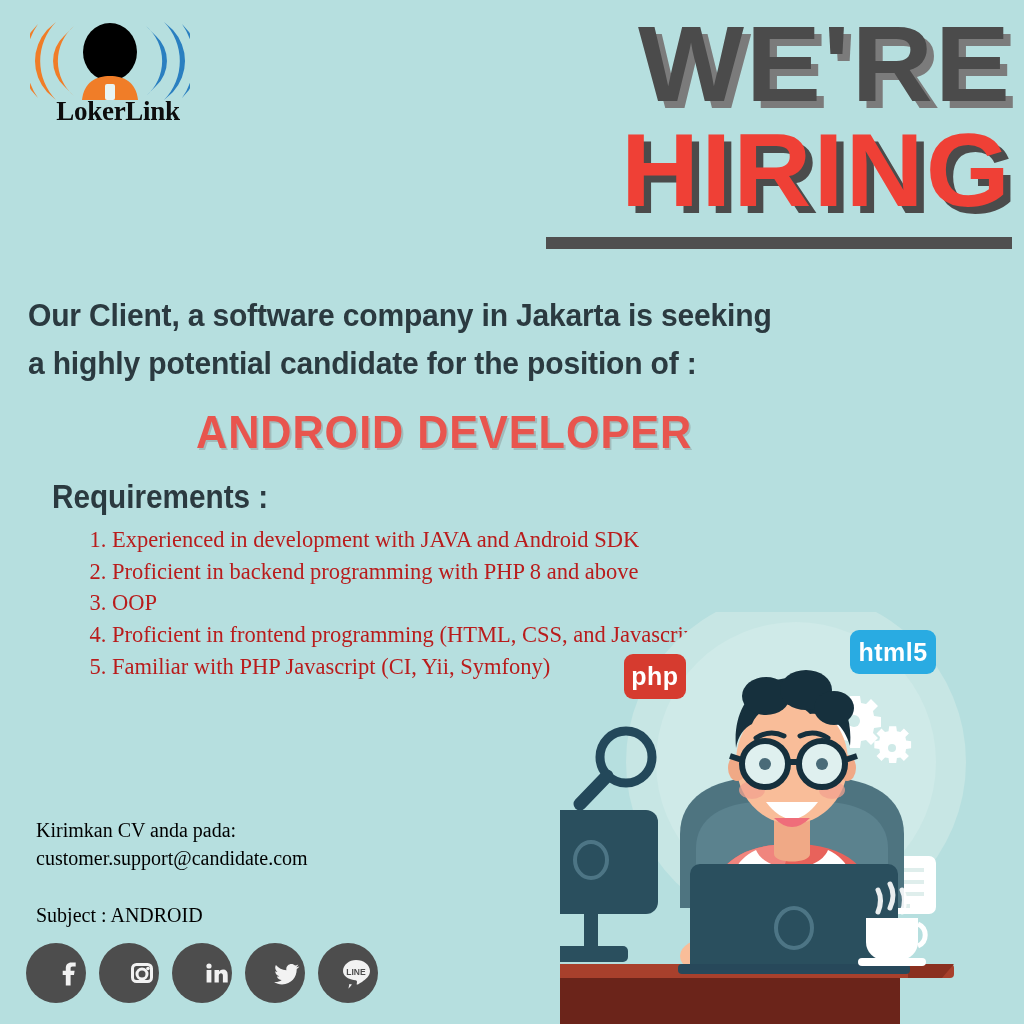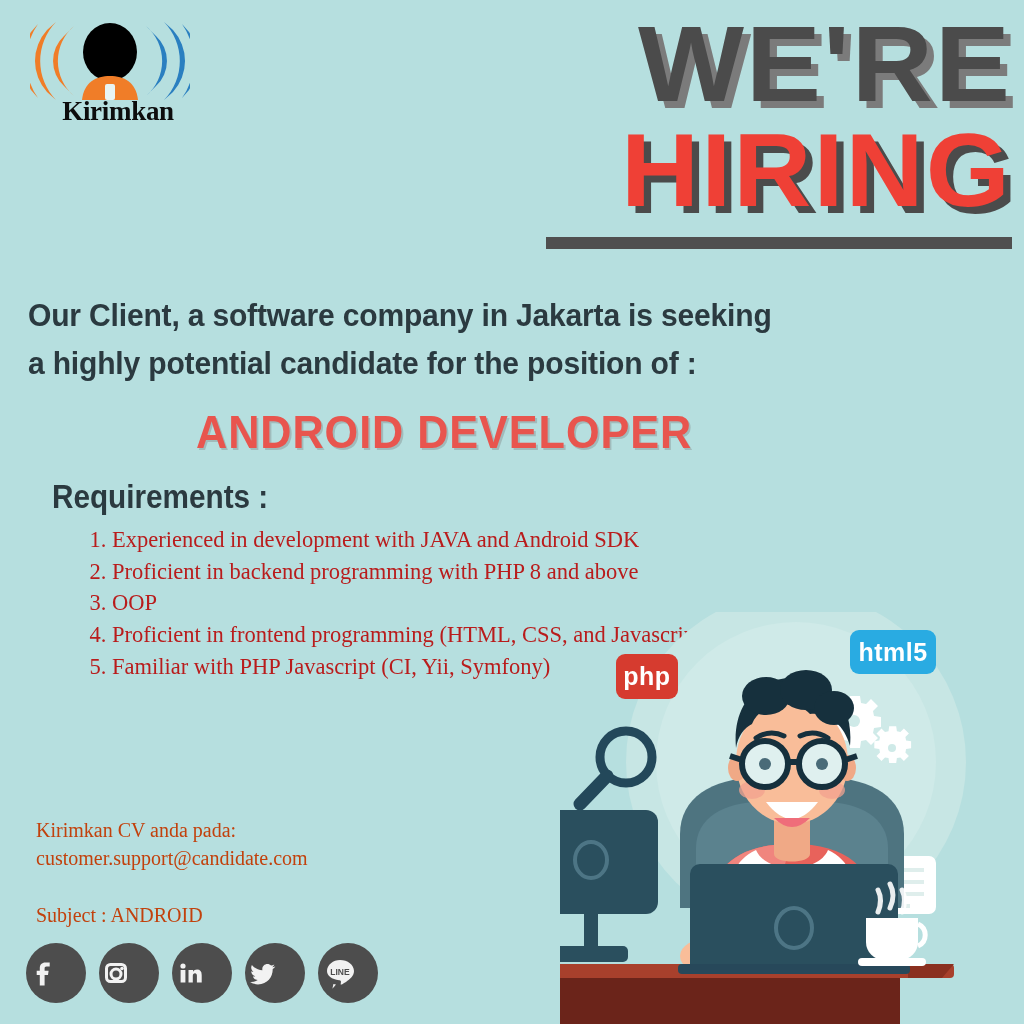--- a/index.html
+++ b/index.html
@@ -77,41 +77,41 @@
     margin:0;padding:0 0 0 34px;
     font-family:"Liberation Serif", serif;
     font-size:22.5px;color:#b91c1c;line-height:1.41;
   }
   .req-list li{white-space:nowrap;}
 
   
   .contact{
     position:absolute;left:36px;top:816px;
     font-family:"Liberation Serif", serif;
-    font-size:20px;color:#c2410c;line-height:1.42;
+    font-size:20px;color:#000000;line-height:1.42;
   }
   .contact .subject{margin-top:28px;}
 
   
   .social{position:absolute;left:26px;top:943px;display:flex;gap:13px;}
   .s-ico{
     width:60px;height:60px;border-radius:50%;background:#4d4d4d;
-    display:flex;align-items:center;justify-content:flex-start;
+    display:flex;align-items:center;justify-content:flex-end;
     color:#f2f2f2;
   }
 
   
   .illus{position:absolute;left:560px;top:612px;width:464px;height:412px;}
   .badge{
     position:absolute;border-radius:9px;
     font-weight:bold;color:#fff;
     display:flex;align-items:center;justify-content:center;
     letter-spacing:.5px;
   }
-  .badge-php{left:56px;top:42px;width:62px;height:45px;background:#d63b2f;font-size:25px;border-radius:9px;}
+  .badge-php{left:64px;top:42px;width:62px;height:45px;background:#d63b2f;font-size:25px;border-radius:9px;}
   .badge-html5{left:258px;top:18px;width:86px;height:44px;background:#29abe2;font-size:25px;margin-left:32px;}
 </style>
 </head>
 <body>
 
 <div class="poster">
 
   <div class="logo">
     <svg class="logo-mark" viewBox="0 0 160 78">
 
@@ -120,21 +120,21 @@
       <path d="M8 2 A64 64 0 0 0 8 76 L1 68 A54 54 0 0 1 1 10 Z" fill="#f07d28"></path>
 
       <path d="M116 4 A46 46 0 0 1 116 74 L126 64 A34 34 0 0 0 126 14 Z" fill="#2a7fc0"></path>
       <path d="M134 0 A56 56 0 0 1 134 78 L143 70 A46 46 0 0 0 143 8 Z" fill="#2a7fc0"></path>
       <path d="M152 2 A64 64 0 0 1 152 76 L159 68 A54 54 0 0 0 159 10 Z" fill="#2a7fc0"></path>
 
       <ellipse cx="80" cy="30" rx="27" ry="29" fill="#000"></ellipse>
       <path d="M52 78 C54 60 66 54 80 54 C94 54 106 60 108 78 Z" fill="#f07d28"></path>
       <rect x="75" y="62" width="10" height="16" rx="2" fill="#e8f4f4"></rect>
     </svg>
-    <div class="logo-text">Kirimkan</div>
+    <div class="logo-text">LokerLink</div>
   </div>
 
   <div class="headline">
     <div class="hl-line hl-were">WE'RE</div>
     <div class="hl-line hl-hiring">HIRING</div>
     <div class="hl-rule"></div>
   </div>
 
   <div class="intro">
     <div>Our Client,  a software company in Jakarta is seeking</div>

